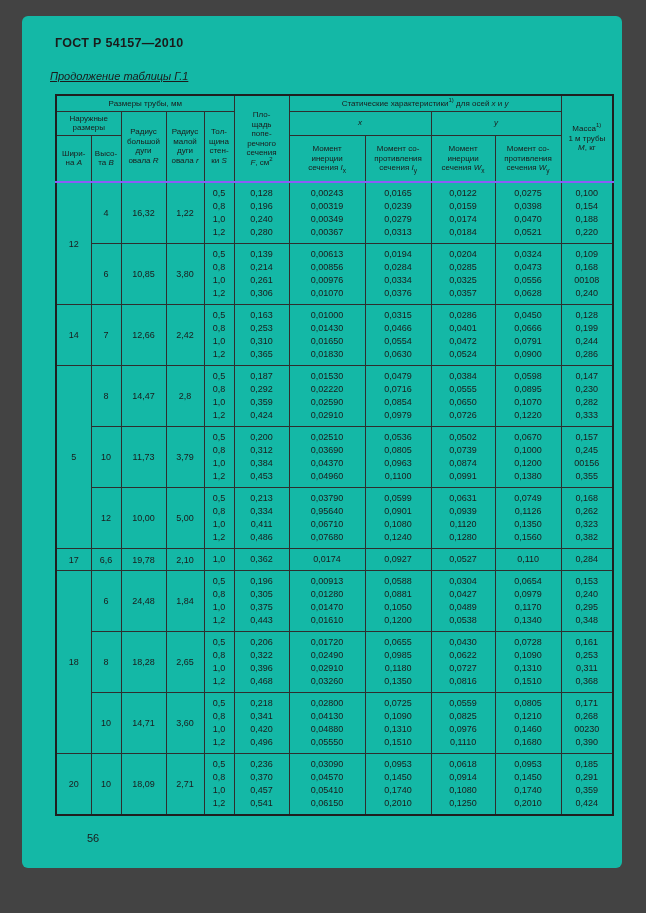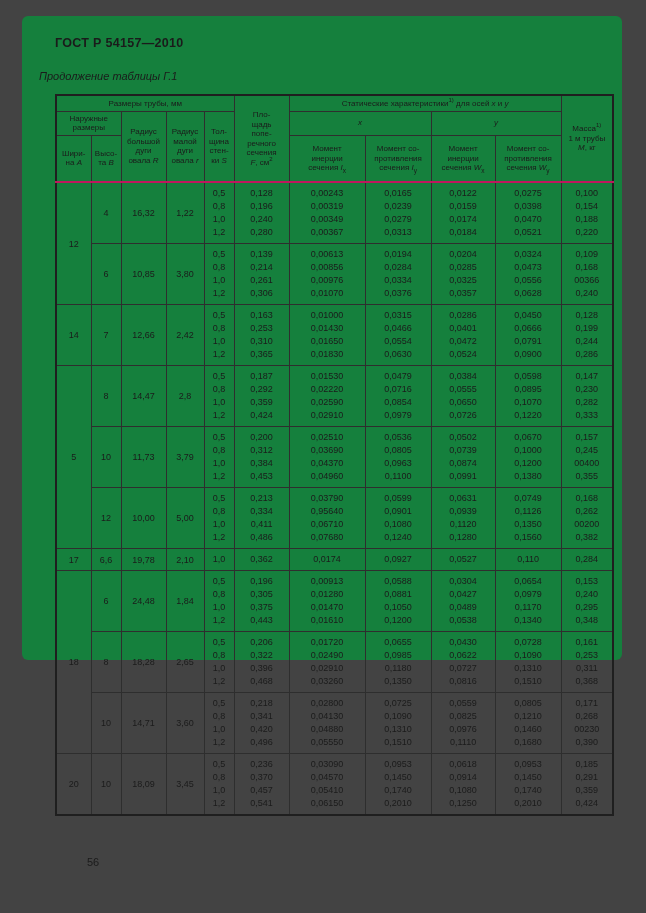--- a/index.html
+++ b/index.html
@@ -5,60 +5,60 @@
   html,body { margin:0; padding:0; }
   body {
     width:646px; height:913px;
     background:#434343;
     font-family:"Liberation Sans", sans-serif;
     position:relative;
     overflow:hidden;
   }
   .page {
     position:absolute; left:22px; top:16px;
-    width:600px; height:644px;
-    background:#15803d;
+    width:600px; height:852px;
+    background:#14b8a6;
     border-radius:6px;
     color:#1b1b1b;
   }
   .doc-number {
     position:absolute; left:33px; top:20px;
     font-weight:bold; font-size:12.5px; letter-spacing:0.3px;
   }
   .caption {
-    position:absolute; left:17px; top:54px;
-    font-style:italic; font-size:11px;
+    position:absolute; left:28px; top:54px;
+    font-style:italic; font-size:11px;text-decoration:underline;
   }
   table.main {
     position:absolute; left:33px; top:78px;
     width:557px;
     border-collapse:collapse; table-layout:fixed;
     border:2px solid #1f1f1f;
   }
   th, td { border:1px solid #2e2e2e; }
-  thead { border-bottom:2px solid #be185d; }
+  thead { border-bottom:2px solid #8b5cf6; }
   thead th {
     font-weight:normal; font-size:8px; line-height:9.5px;
     text-align:center; vertical-align:middle; padding:2px 1px;
   }
   thead tr.r1 { height:16px; }
   thead tr.r2 { height:24px;padding-left:22px; }
   thead tr.r3 { height:47px;padding-left:22px; }
   .pre { white-space:pre-line; }
   sup { font-size:6px; vertical-align:super; line-height:0; }
   sub { font-size:6.5px; vertical-align:sub; line-height:0; }
   i { font-style:italic; }
   tbody td {
     text-align:center; vertical-align:middle;
     font-size:9px;
   }
   td.stack { padding:4px 0; vertical-align:middle; }
   td .ln { line-height:13px; height:13px; }
   .page-number {
-    position:absolute; left:33px; top:840px;
+    position:absolute; left:33px; top:816px;
     font-size:11px;
     padding-left:32px;
   }
 </style>
 </head>
 <body>
 
 <div class="page">
 
   <div class="doc-number">ГОСТ Р 54157—2010</div>
@@ -237,21 +237,21 @@
           </td>
           <td class="stack">
             <div class="ln">0,0324</div>
             <div class="ln">0,0473</div>
             <div class="ln">0,0556</div>
             <div class="ln">0,0628</div>
           </td>
           <td class="stack">
             <div class="ln">0,109</div>
             <div class="ln">0,168</div>
-            <div class="ln">00366</div>
+            <div class="ln">00108</div>
             <div class="ln">0,240</div>
           </td>
         </tr>
         <tr>
           <td rowspan="1">14</td>
           <td>7</td>
           <td>12,66</td>
           <td>2,42</td>
           <td class="stack">
             <div class="ln">0,5</div>
@@ -380,21 +380,21 @@
           </td>
           <td class="stack">
             <div class="ln">0,0670</div>
             <div class="ln">0,1000</div>
             <div class="ln">0,1200</div>
             <div class="ln">0,1380</div>
           </td>
           <td class="stack">
             <div class="ln">0,157</div>
             <div class="ln">0,245</div>
-            <div class="ln">00400</div>
+            <div class="ln">00156</div>
             <div class="ln">0,355</div>
           </td>
         </tr>
         <tr>
           <td>12</td>
           <td>10,00</td>
           <td>5,00</td>
           <td class="stack">
             <div class="ln">0,5</div>
             <div class="ln">0,8</div>
@@ -427,21 +427,21 @@
           </td>
           <td class="stack">
             <div class="ln">0,0749</div>
             <div class="ln">0,1126</div>
             <div class="ln">0,1350</div>
             <div class="ln">0,1560</div>
           </td>
           <td class="stack">
             <div class="ln">0,168</div>
             <div class="ln">0,262</div>
-            <div class="ln">00200</div>
+            <div class="ln">0,323</div>
             <div class="ln">0,382</div>
           </td>
         </tr>
         <tr>
           <td rowspan="1">17</td>
           <td>6,6</td>
           <td>19,78</td>
           <td>2,10</td>
           <td class="stack">
             <div class="ln">1,0</div>
@@ -604,21 +604,21 @@
             <div class="ln">0,171</div>
             <div class="ln">0,268</div>
             <div class="ln">00230</div>
             <div class="ln">0,390</div>
           </td>
         </tr>
         <tr>
           <td rowspan="1">20</td>
           <td>10</td>
           <td>18,09</td>
-          <td>3,45</td>
+          <td>2,71</td>
           <td class="stack">
             <div class="ln">0,5</div>
             <div class="ln">0,8</div>
             <div class="ln">1,0</div>
             <div class="ln">1,2</div>
           </td>
           <td class="stack">
             <div class="ln">0,236</div>
             <div class="ln">0,370</div>
             <div class="ln">0,457</div>

